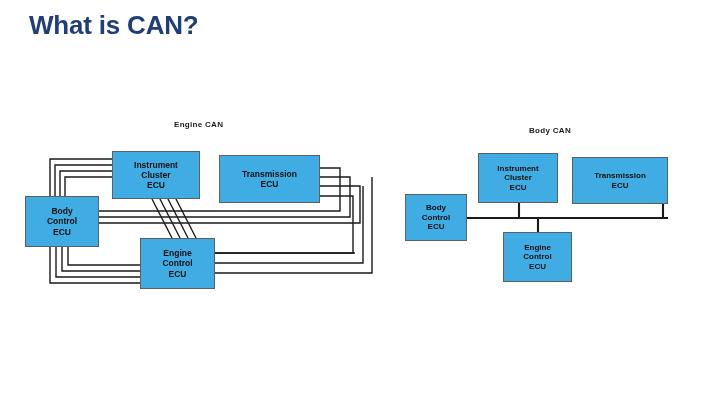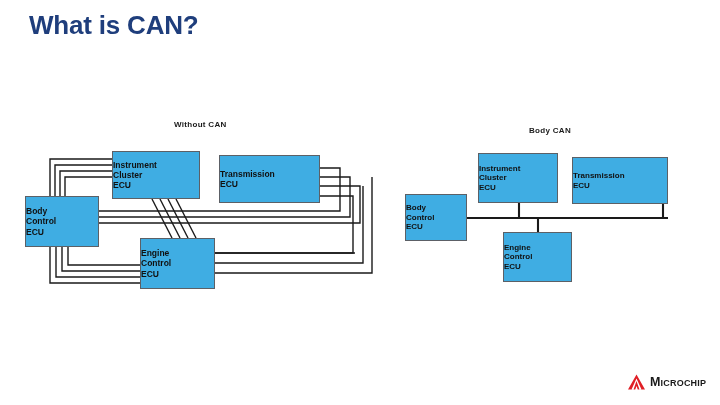--- a/index.html
+++ b/index.html
@@ -50,21 +50,21 @@
     height: 405px;
     pointer-events: none;
   }
   .ecu-box {
     position: absolute;
     background: #3FADE3;
     border: 1px solid #5C6066;
     box-sizing: border-box;
     display: flex;
     flex-direction: column;
-    align-items: flex-start;
+    align-items: center;
     justify-content: center;
     color: #111111;
     font-weight: bold;
     line-height: 1.18;
     text-align: center;
   }
   .ecu-box span { display: block; white-space: nowrap; }
 
   
   #l-body  { left: 25px;  top: 196px; width: 74px;  height: 51px; font-size: 8.5px; }
@@ -138,21 +138,21 @@
       <path d="M 467 218 L 668 218" stroke-width="2.1"></path>
 
       <path d="M 519 203 L 519 218" stroke-width="2.1"></path>
 
       <path d="M 663 204 L 663 218" stroke-width="2.1"></path>
 
       <path d="M 538 218 L 538 232" stroke-width="2.1"></path>
     </g>
   </svg>
 
-  <div class="diagram-caption" id="caption-without">Without CAN</div>
+  <div class="diagram-caption" id="caption-without">Engine CAN</div>
 
   <div class="ecu-box" id="l-body">
     <span>Body</span>
     <span>Control</span>
     <span>ECU</span>
   </div>
 
   <div class="ecu-box" id="l-instr">
     <span>Instrument</span>
     <span>Cluster</span>
@@ -188,22 +188,14 @@
     <span>Transmission</span>
     <span>ECU</span>
   </div>
 
   <div class="ecu-box" id="r-eng">
     <span>Engine</span>
     <span>Control</span>
     <span>ECU</span>
   </div>
 
-  <div id="logo">
-    <svg id="logo-mark" width="19" height="17" viewBox="0 0 38 34" xmlns="http://www.w3.org/2000/svg">
-      <path d="M19 1 L36 31 L27.5 31 L19 15.5 L10.5 31 L2 31 Z" fill="#E01F26"></path>
-      <path d="M19 9 L29 31 L22.5 31 L19 22 L15.5 31 L9 31 Z" fill="#ffffff"></path>
-      <path d="M19 14 L25 31 L21.5 31 L19 24 L16.5 31 L13 31 Z" fill="#E01F26"></path>
-    </svg>
-    <span id="logo-wordmark">Microchip</span>
-  </div>
 
 </div>
 
 </body></html>

